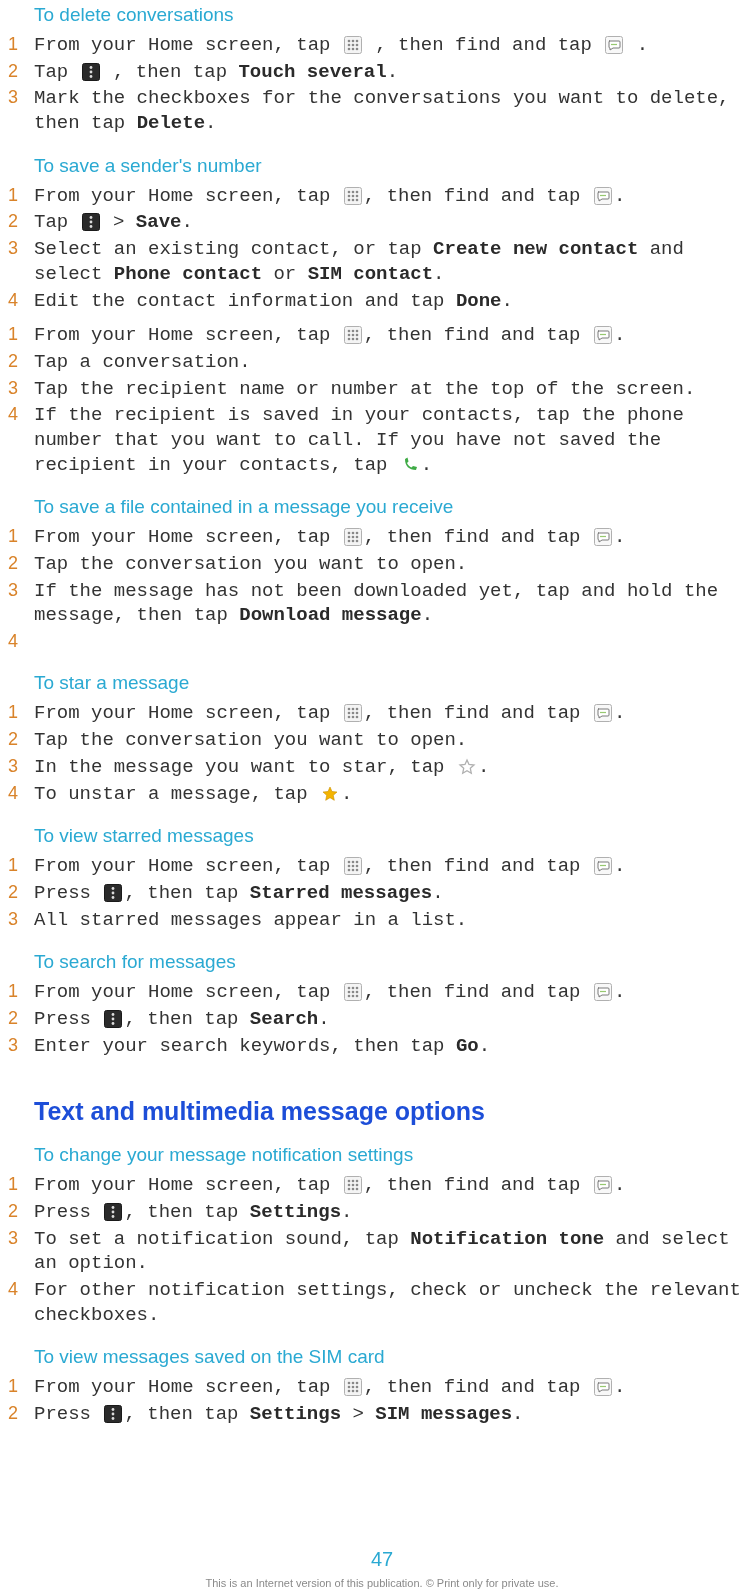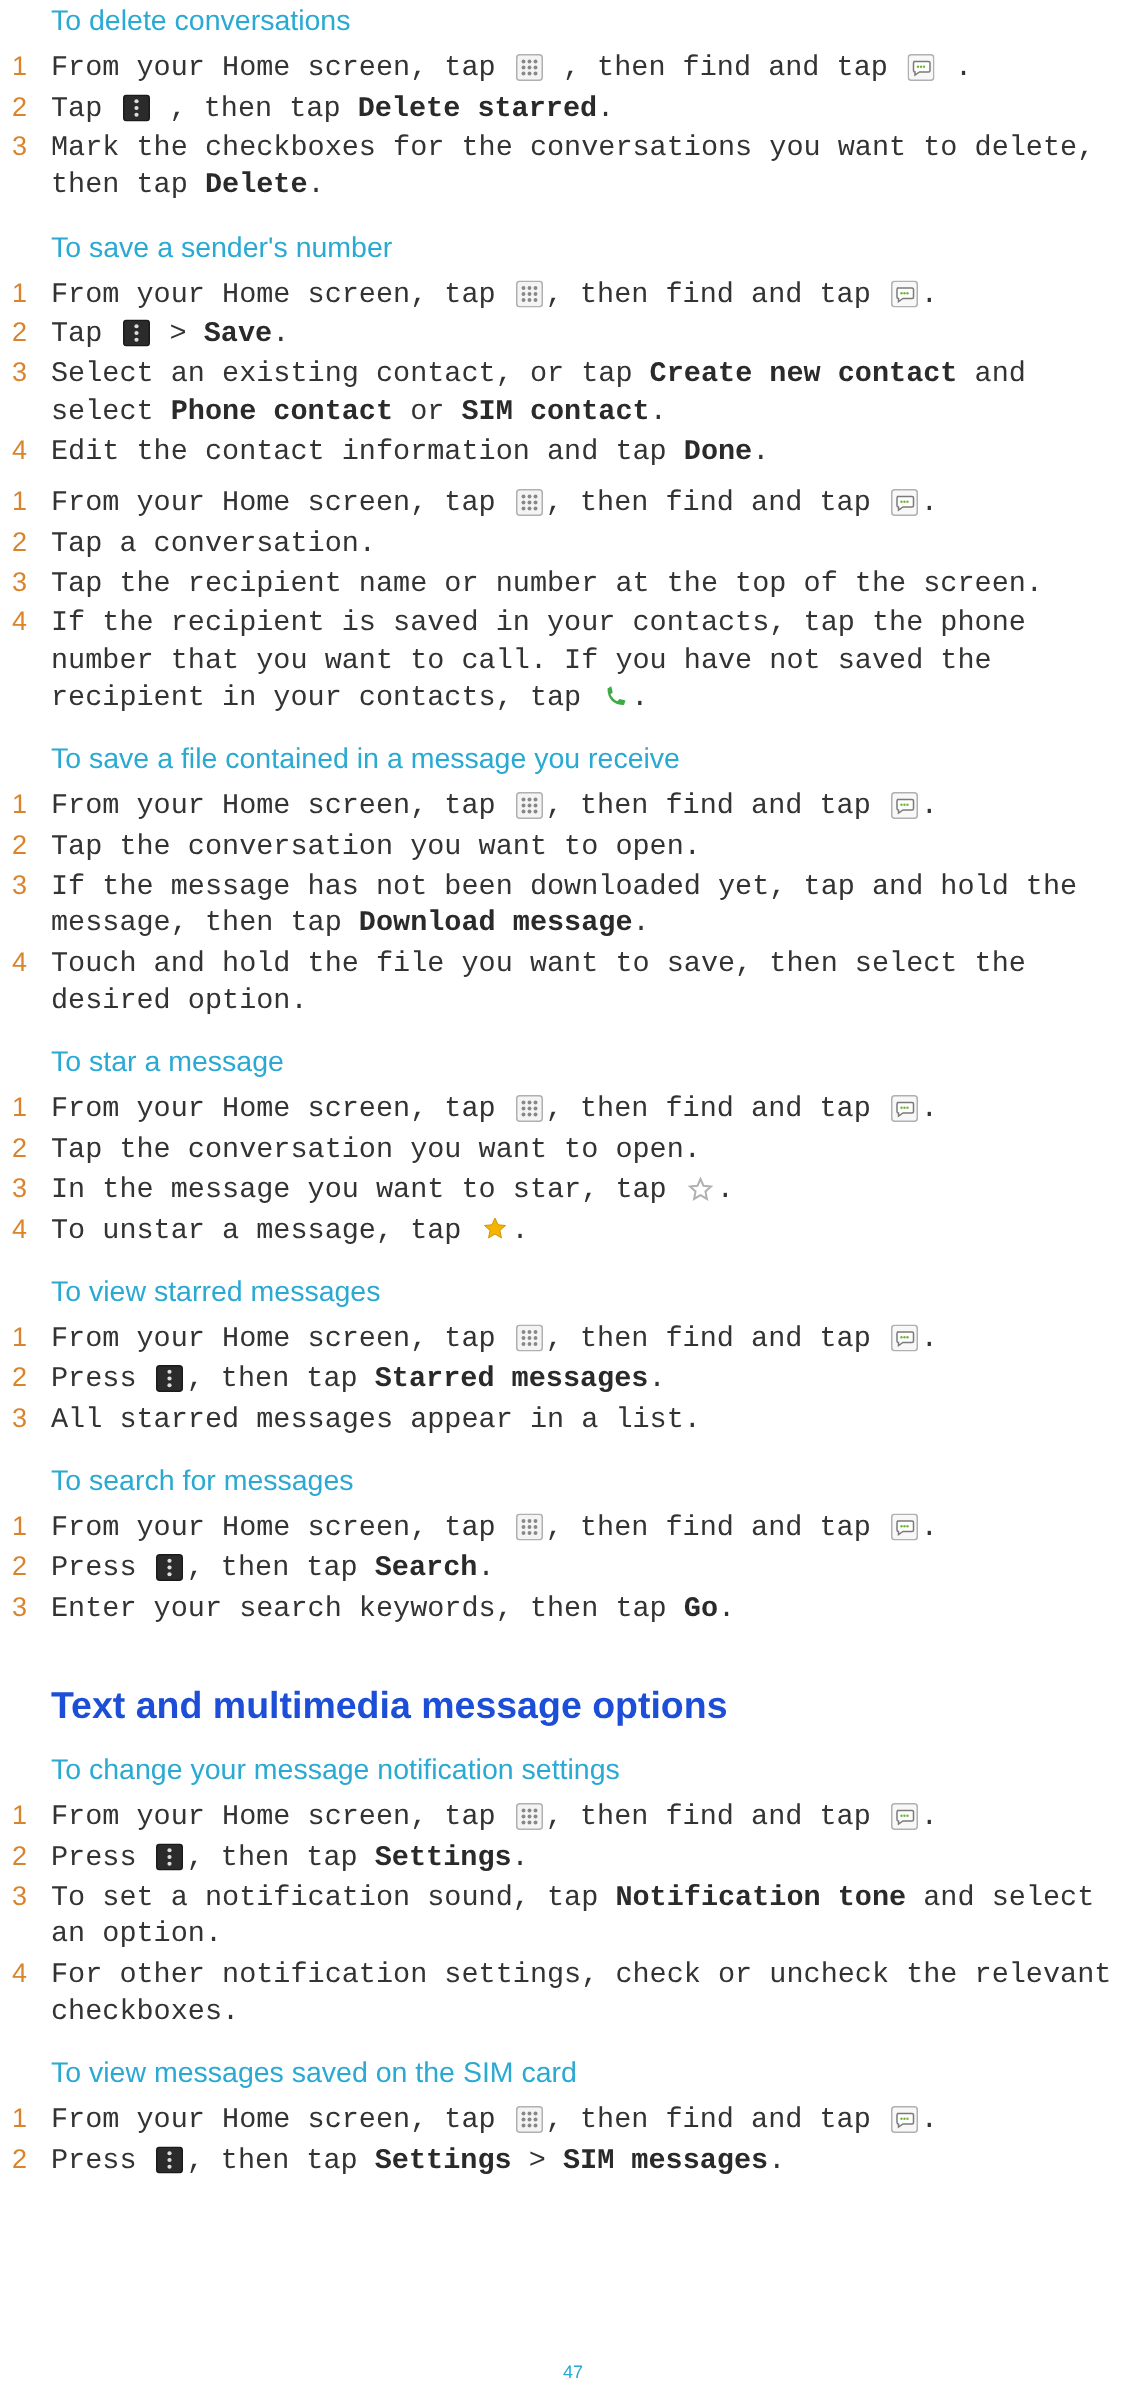--- a/index.html
+++ b/index.html
@@ -63,21 +63,21 @@
     width: 18px;
     height: 18px;
   }
   .footer {
     text-align: center;
     margin-top: 120px;
     padding-bottom: 10px;
   }
   .page-number {
     color: #2aa9d2;
-    font-size: 12px;
+    font-size: 20px;
     margin-bottom: 6px;
   }
   .footer-note {
     color: #8a8a8a;
     font-size: 11px;
   }
 </style>
 </head>
 <body>
 
@@ -108,21 +108,21 @@
               <circle cx="11" cy="8.5" r="0.8" fill="#6fb53a"></circle>
             </svg> .</span>
         </li>
         <li>
           <span class="step-num">2</span>
           <span class="step-text">Tap <svg class="inline-icon icon-menu" viewBox="0 0 18 18">
               <rect x="0.5" y="0.5" width="17" height="17" rx="2" fill="#2b2b2b" stroke="#1a1a1a"></rect>
               <circle cx="9" cy="4.5" r="1.4" fill="#ddd"></circle>
               <circle cx="9" cy="9" r="1.4" fill="#ddd"></circle>
               <circle cx="9" cy="13.5" r="1.4" fill="#ddd"></circle>
-            </svg> , then tap <b>Delete starred</b>.</span>
+            </svg> , then tap <b>Touch several</b>.</span>
         </li>
         <li>
           <span class="step-num">3</span>
           <span class="step-text">Mark the checkboxes for the conversations you want to delete, then tap <b>Delete</b>.</span>
         </li>
       </ol>
       <div class="section-title">To save a sender's number</div>
       <ol class="steps">
         <li>
           <span class="step-num">1</span>
@@ -232,21 +232,20 @@
         <li>
           <span class="step-num">2</span>
           <span class="step-text">Tap the conversation you want to open.</span>
         </li>
         <li>
           <span class="step-num">3</span>
           <span class="step-text">If the message has not been downloaded yet, tap and hold the message, then tap <b>Download message</b>.</span>
         </li>
         <li>
           <span class="step-num">4</span>
-          <span class="step-text">Touch and hold the file you want to save, then select the desired option.</span>
         </li>
       </ol>
       <div class="section-title">To star a message</div>
       <ol class="steps">
         <li>
           <span class="step-num">1</span>
           <span class="step-text">From your Home screen, tap <svg class="inline-icon icon-grid" viewBox="0 0 18 18">
               <rect x="0.5" y="0.5" width="17" height="17" rx="2" fill="#f4f4f4" stroke="#b0b0b0"></rect>
               <g fill="#888">
                 <circle cx="5" cy="5" r="1.3"></circle>

